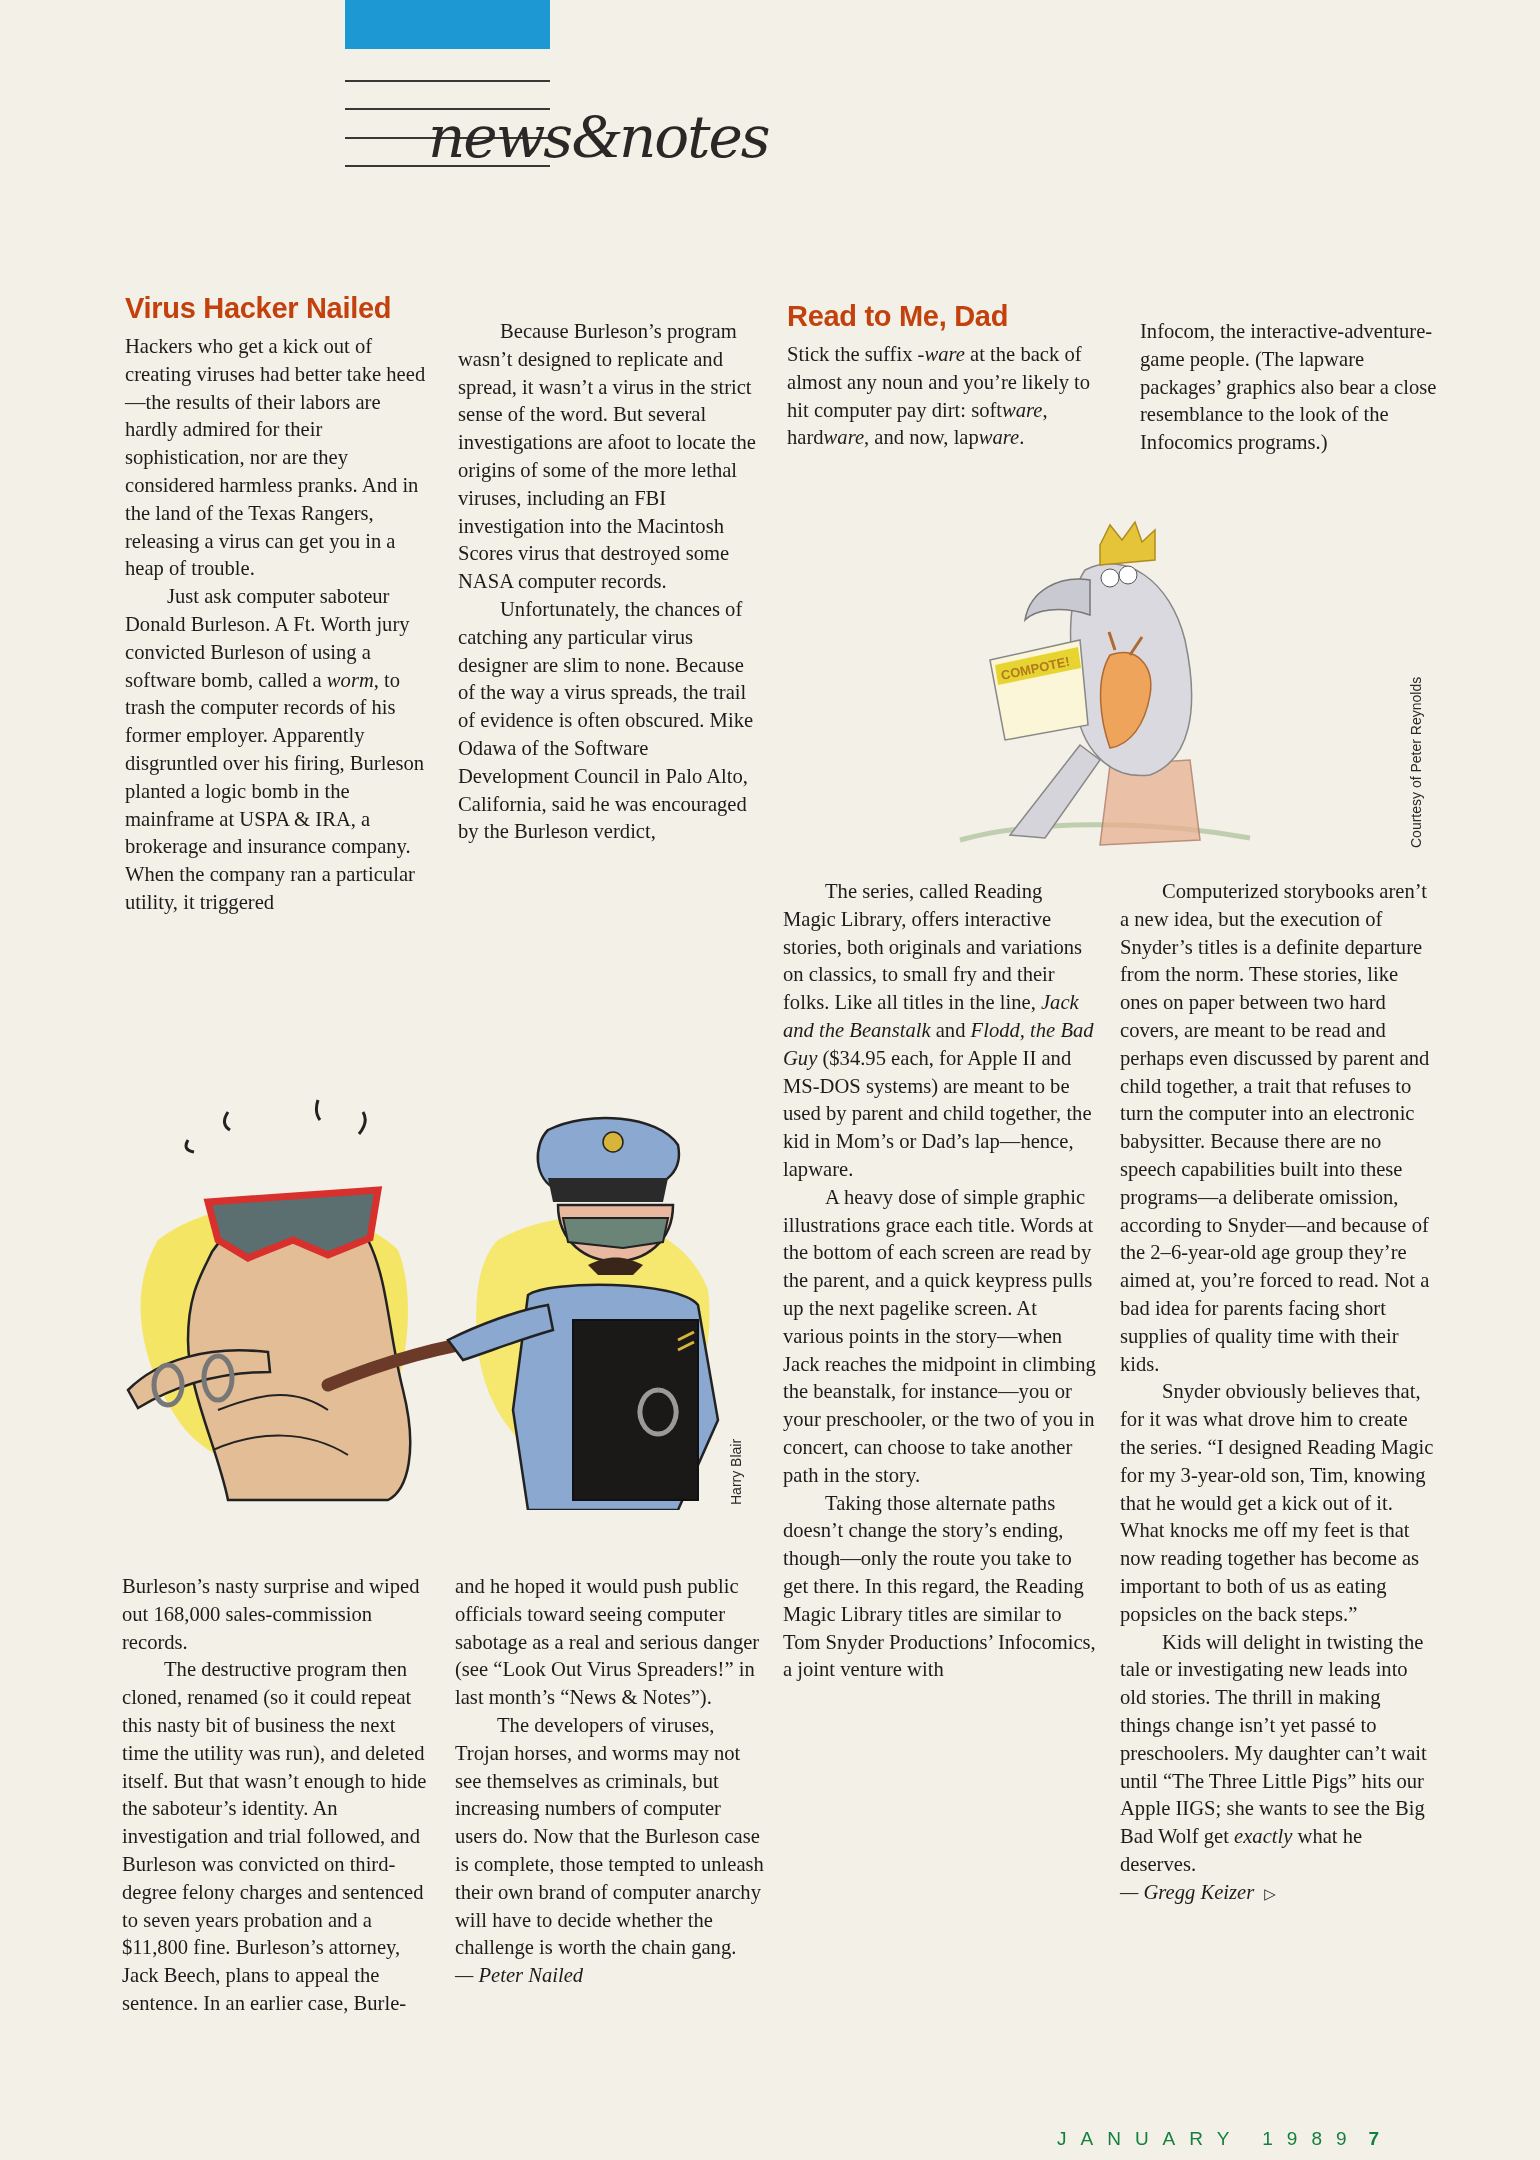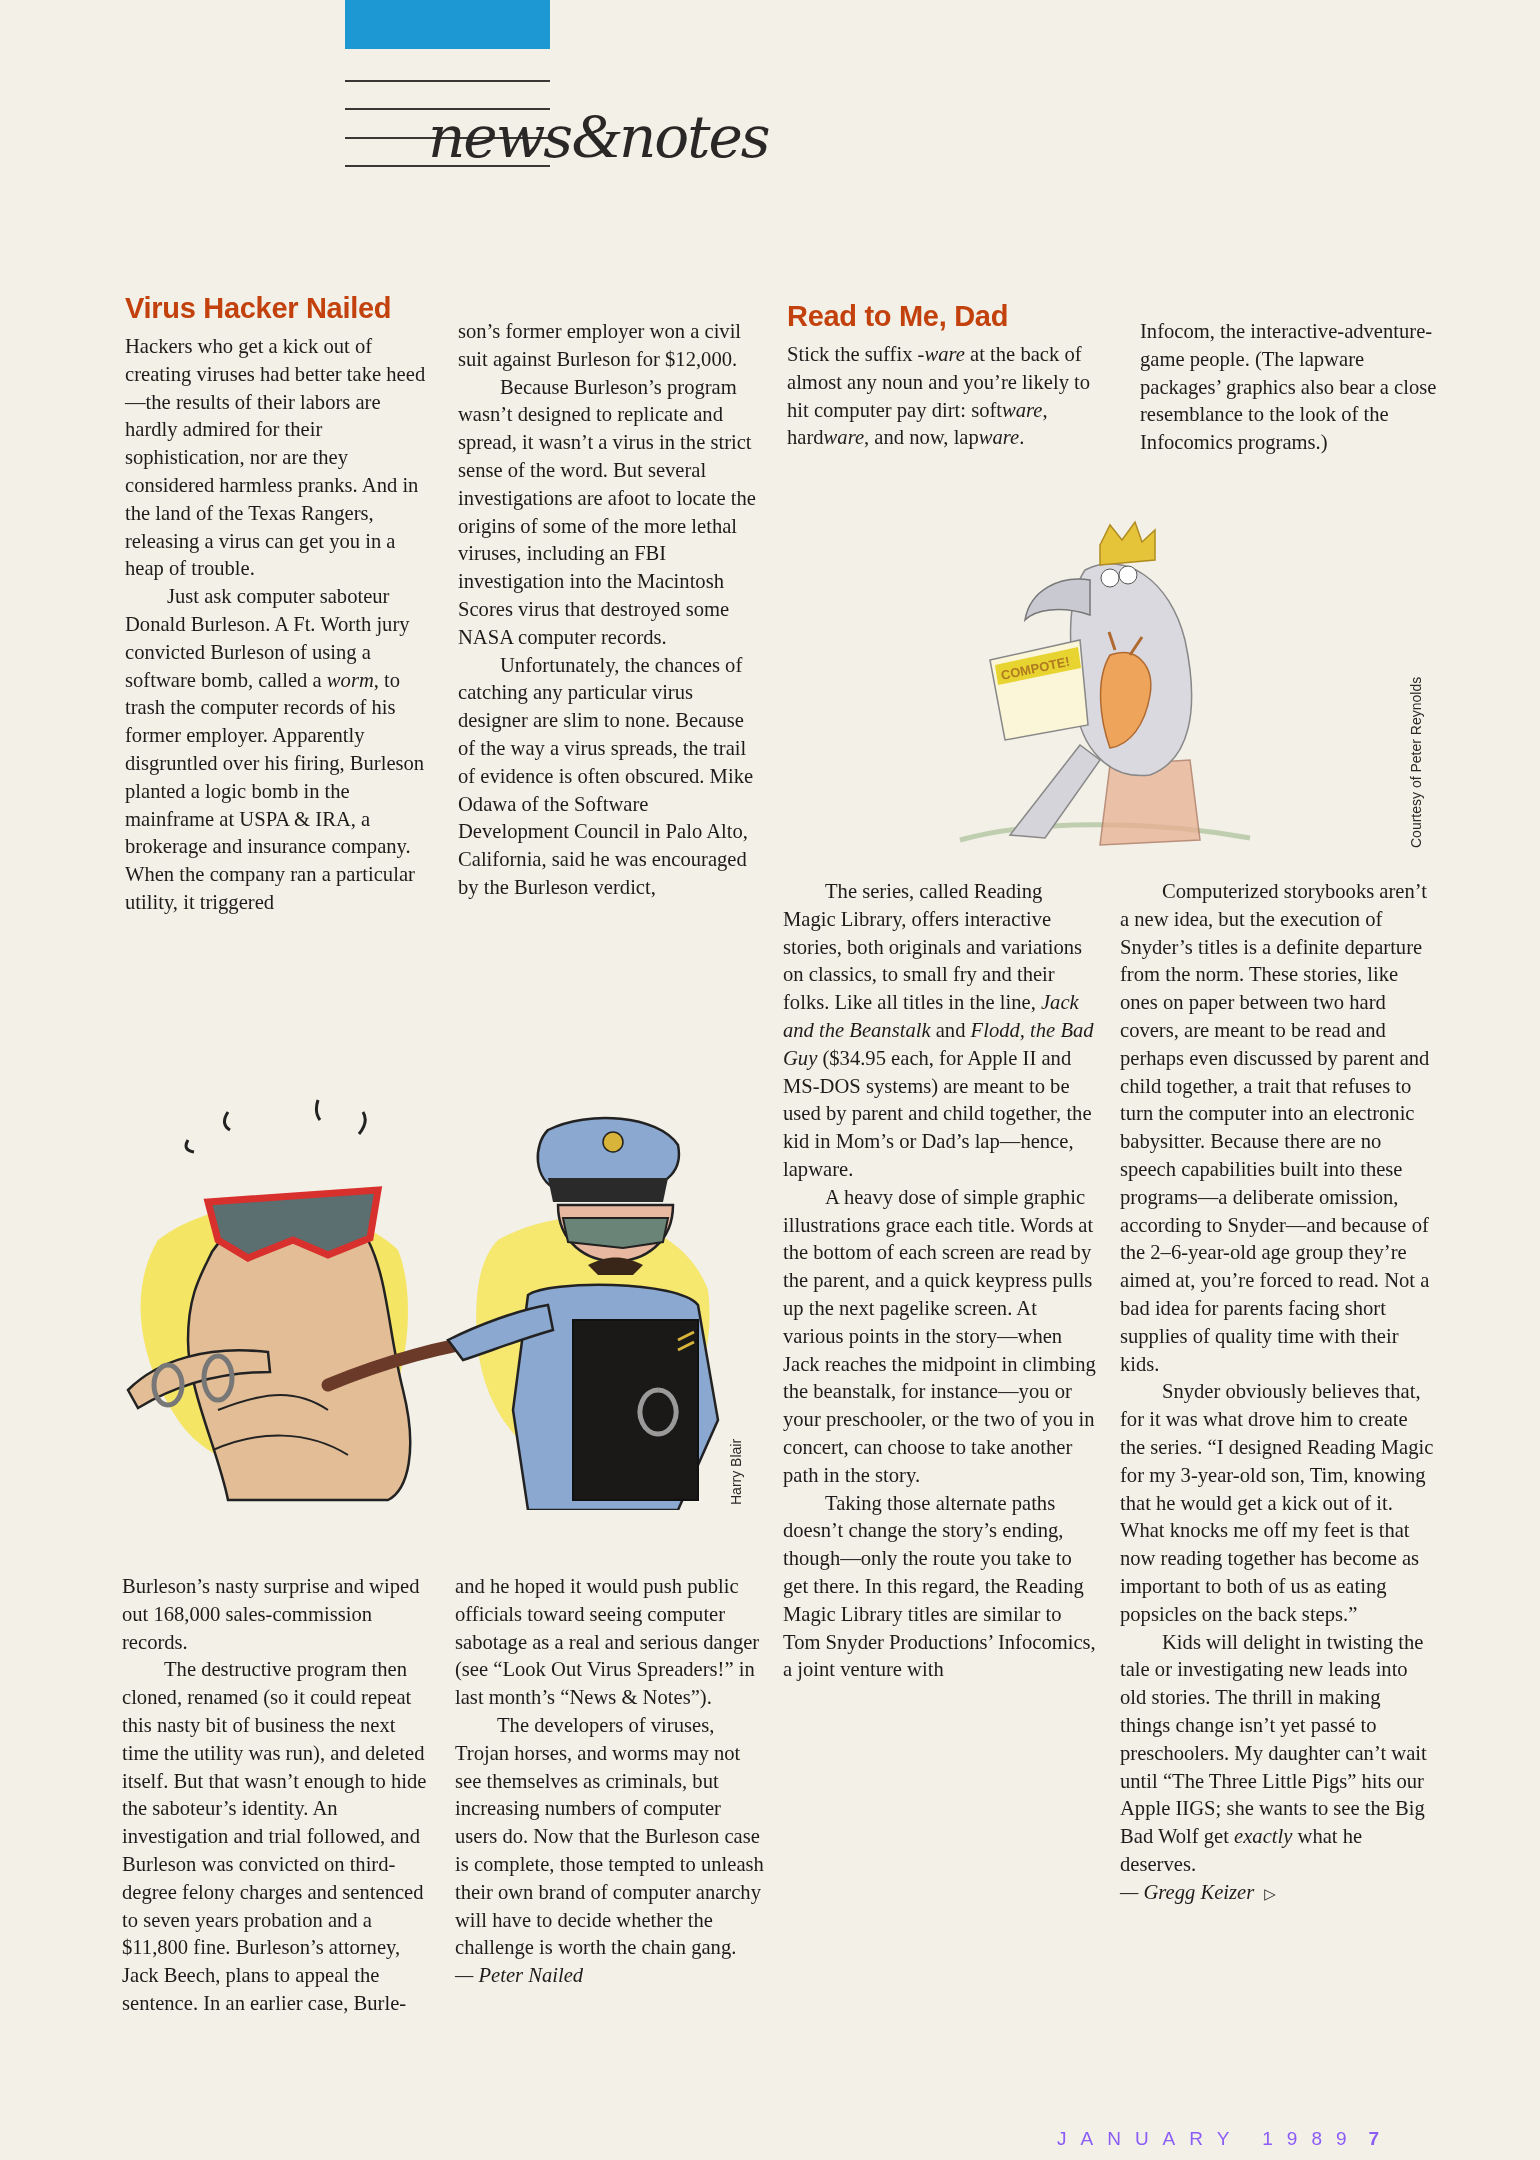--- a/index.html
+++ b/index.html
@@ -29,21 +29,21 @@
     }
     .byline { text-align: right; font-style: italic; }
     .end-mark { font-style: normal; font-size: 15px; margin-left: 10px; }
     .credit {
       position: absolute; font-family: "Liberation Sans", sans-serif; font-size: 14px;
       transform: rotate(-90deg); transform-origin: left top; white-space: nowrap; color: #2a2826;
     }
     .illus { position: absolute; }
     .footer {
       position: absolute; top: 2128px; left: 1057px;
-      font-family: "Liberation Sans", sans-serif; font-size: 19px; letter-spacing: 14px; color: #8b5cf6;
+      font-family: "Liberation Sans", sans-serif; font-size: 19px; letter-spacing: 14px; color: #15803d;
     }
     .footer .pg { font-weight: bold; letter-spacing: 0; margin-left: 8px; }
   </style>
 </head>
 <body>
 
 <div class="blue-block"></div>
 <div class="rule" style="top:80px"></div>
 <div class="rule" style="top:108px"></div>
 <div class="rule" style="top:137px"></div>
@@ -52,21 +52,20 @@
   <span>news</span><span class="amp">&amp;</span><span>notes</span>
 </div>
 
 <div class="col" style="left:125px; top:292px; width:305px;">
   <h2 class="headline">Virus Hacker Nailed</h2>
   <p>Hackers who get a kick out of creating viruses had better take heed—the results of their labors are hardly admired for their sophistication, nor are they considered harmless pranks. And in the land of the Texas Rangers, releasing a virus can get you in a heap of trouble.</p>
   <p class="ind"><span>Just ask computer saboteur Donald Burleson. A Ft. Worth jury convicted Burleson of using a software bomb, called a </span><i>worm</i><span>, to trash the computer records of his former employer. Apparently disgruntled over his firing, Burleson planted a logic bomb in the mainframe at USPA &amp; IRA, a brokerage and insurance company. When the company ran a particular utility, it triggered</span></p>
 </div>
 
 <div class="col" style="left:458px; top:318px; width:300px;">
-  <p>son’s former employer won a civil suit against Burleson for $12,000.</p>
   <p class="ind">Because Burleson’s program wasn’t designed to replicate and spread, it wasn’t a virus in the strict sense of the word. But several investigations are afoot to locate the origins of some of the more lethal viruses, including an FBI investigation into the Macintosh Scores virus that destroyed some NASA computer records.</p>
   <p class="ind">Unfortunately, the chances of catching any particular virus designer are slim to none. Because of the way a virus spreads, the trail of evidence is often obscured. Mike Odawa of the Software Development Council in Palo Alto, California, said he was encouraged by the Burleson verdict,</p>
 </div>
 
 <div class="illus" style="left:118px; top:1090px; width:640px; height:420px;">
   <svg width="640" height="420" viewBox="0 0 640 420">
     <path d="M40 150 C120 90 240 120 280 160 C300 210 290 300 250 360 C200 400 100 390 60 330 C20 270 10 200 40 150 Z" fill="#f6e23a" opacity="0.75"></path>
     <path d="M380 150 C450 110 560 120 590 200 C600 280 560 360 500 380 C430 395 370 340 360 260 C355 210 360 170 380 150 Z" fill="#f6e23a" opacity="0.7"></path>
     <path d="M90 170 C110 120 200 110 250 150 C270 190 270 240 285 300 C300 360 290 400 270 410 L110 410 C100 360 70 300 70 250 C70 210 80 190 90 170 Z" fill="#e2bd96" stroke="#222" stroke-width="2.5"></path>
     <path d="M100 320 C150 300 180 300 210 320 M95 360 C140 340 190 340 230 365" stroke="#222" stroke-width="2" fill="none"></path>

